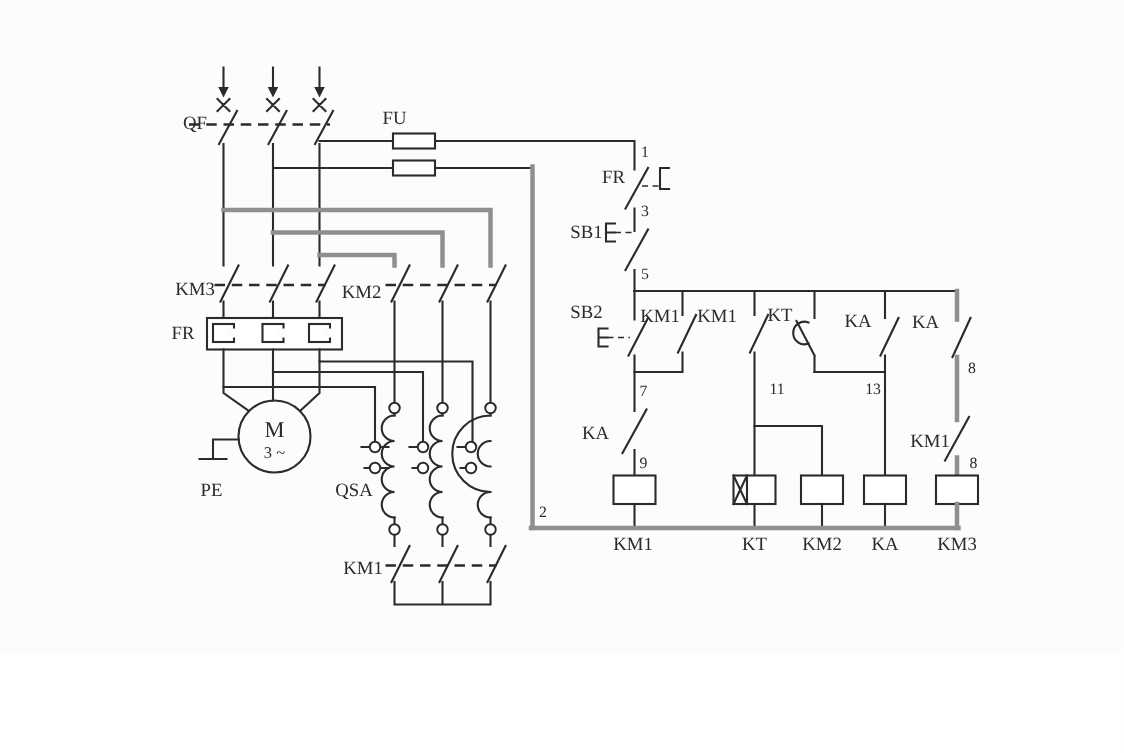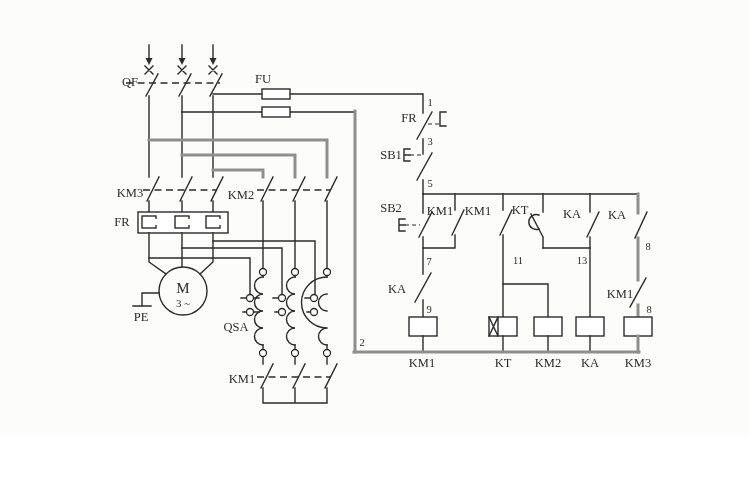--- a/index.html
+++ b/index.html
@@ -208,21 +208,21 @@
   </g>
 </svg>
 
 <span class="lbl" style="left:130px;top:82px">QF</span>
 <span class="lbl" style="left:263px;top:79px">FU</span>
 <span class="lbl" style="left:130px;top:193px">KM3</span>
 <span class="lbl" style="left:241px;top:195px">KM2</span>
 <span class="lbl" style="left:122px;top:222px">FR</span>
 <span class="lbl big" style="left:183px;top:288px">M</span>
 <span class="lbl sm" style="left:183px;top:303px">3 ~</span>
-<span class="lbl" style="left:141px;top:317px">PE</span>
+<span class="lbl" style="left:141px;top:327px">PE</span>
 <span class="lbl" style="left:236px;top:327px">QSA</span>
 <span class="lbl" style="left:242px;top:379px">KM1</span>
 
 <span class="lbl" style="left:409px;top:118px">FR</span>
 <span class="lbl" style="left:391px;top:155px">SB1</span>
 <span class="lbl" style="left:391px;top:208px">SB2</span>
 <span class="lbl" style="left:440px;top:211px">KM1</span>
 <span class="lbl" style="left:478px;top:211px">KM1</span>
 <span class="lbl" style="left:520px;top:210px">KT</span>
 <span class="lbl" style="left:572px;top:214px">KA</span>

